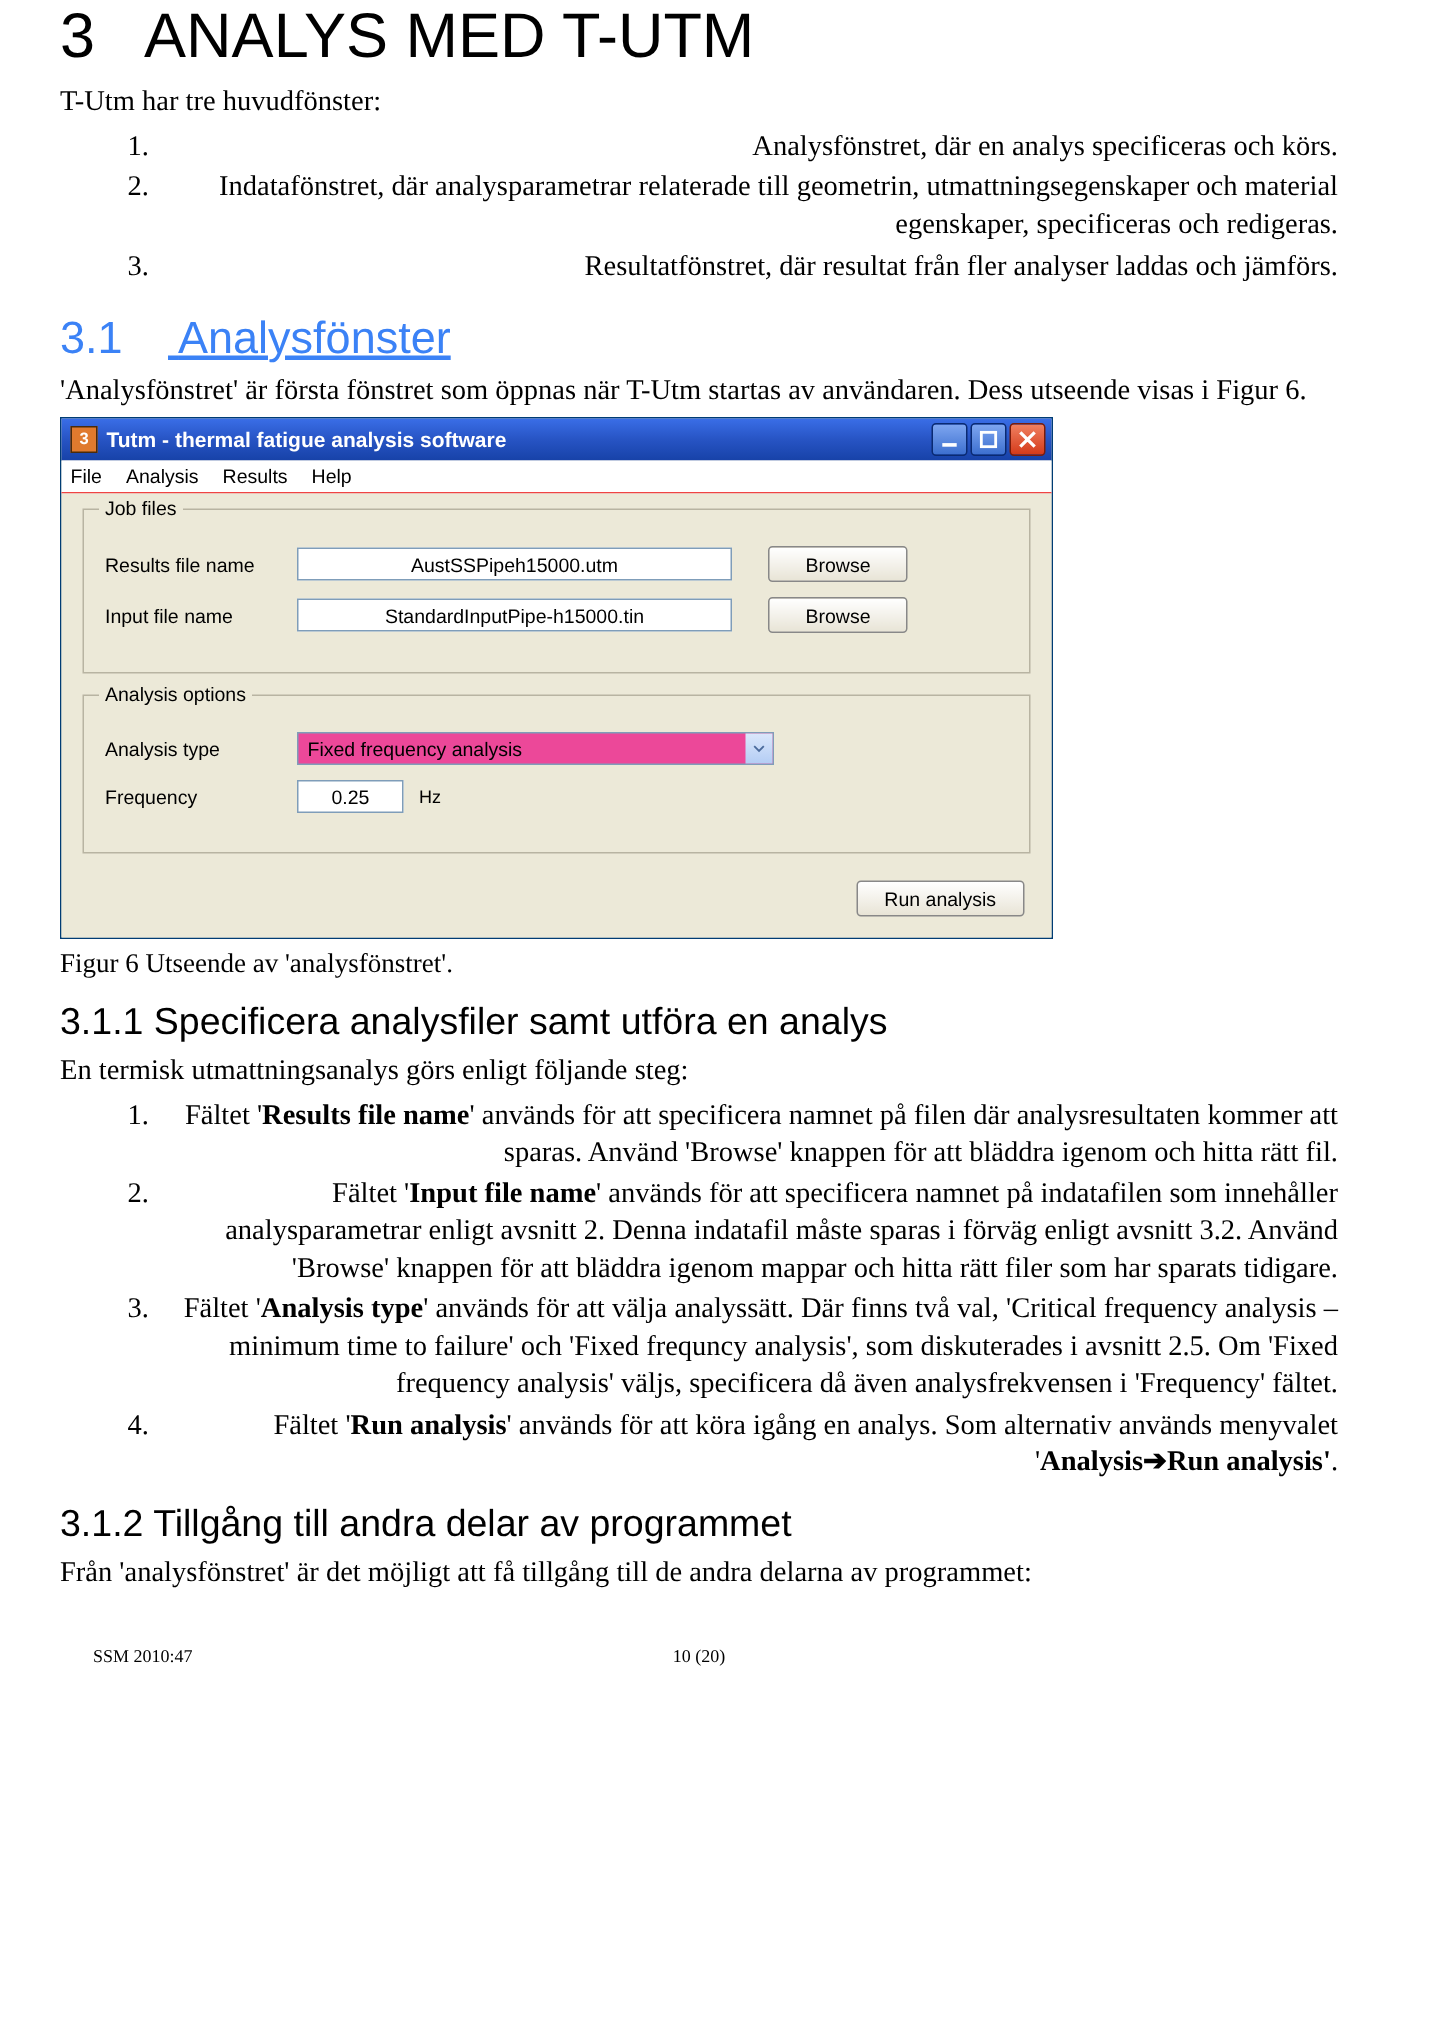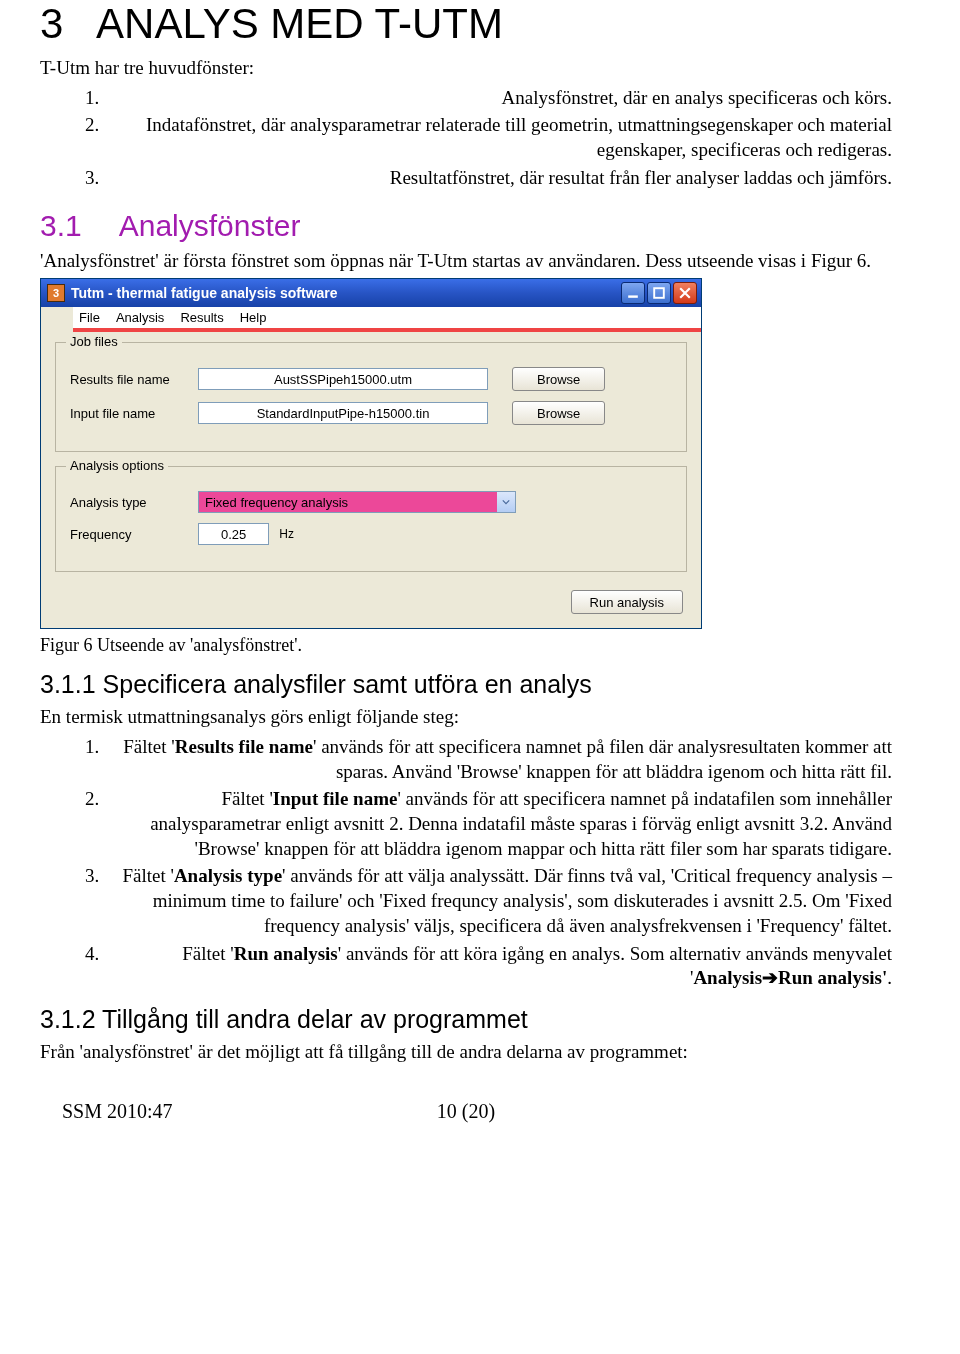--- a/index.html
+++ b/index.html
@@ -28,40 +28,41 @@
     font-size: 19px;
     line-height: 1.3;
     text-align: right;
   }
   ol.numlist > li { margin: 3px 0; padding-left: 4px; }
   h2.section {
     font-size: 30px;
     font-weight: 400;
     margin: 18px 0 4px 0;
     font-family: Arial, Helvetica, sans-serif;
-    color: #a21caf;
+    color: #3b82f6;
+    text-decoration: underline;
   }
   h2.section .secnum {
     display: inline-block;
     width: 72px;
   }
   .figcap {
     font-family: Liberation Serif, serif;
     font-size: 18px;
     margin: 6px 0 10px 0;
   }
   h3.subsection {
     font-size: 25px;
     font-weight: 400;
     margin: 14px 0 4px 0;
     font-family: Arial, Helvetica, sans-serif;
   }
   .footer {
     margin-top: 36px;
-    font-size: 20px;
+    font-size: 12px;
     position: relative;
   }
   .footer-left { position: absolute; left: 22px; }
   .footer-center { text-align: center; }
   .bold { font-weight: bold; }
 
   
   .app-window {
     width: 660px;
     font-family: Tahoma, Arial, sans-serif;
@@ -101,23 +102,22 @@
     background: linear-gradient(#f08060, #d43a1a);
     border-color: #7a1c0a;
   }
   .win-btn svg { width: 12px; height: 12px; }
 
   .menubar {
     background: #fff;
     padding: 3px 6px;
     display: flex;
     gap: 16px;
-    border-bottom: 4px solid #ef4444;
-    font-size: 13px;
-    margin-left: 32px;
+    border-bottom: 1px solid #ef4444;
+    font-size: 13px;
   }
   .client {
     padding: 10px 14px 14px 14px;
     background: #ece9d8;
   }
   .groupbox {
     border: 1px solid #b8b4a2;
     padding: 14px 14px 16px 14px;
     margin-bottom: 14px;
     position: relative;

